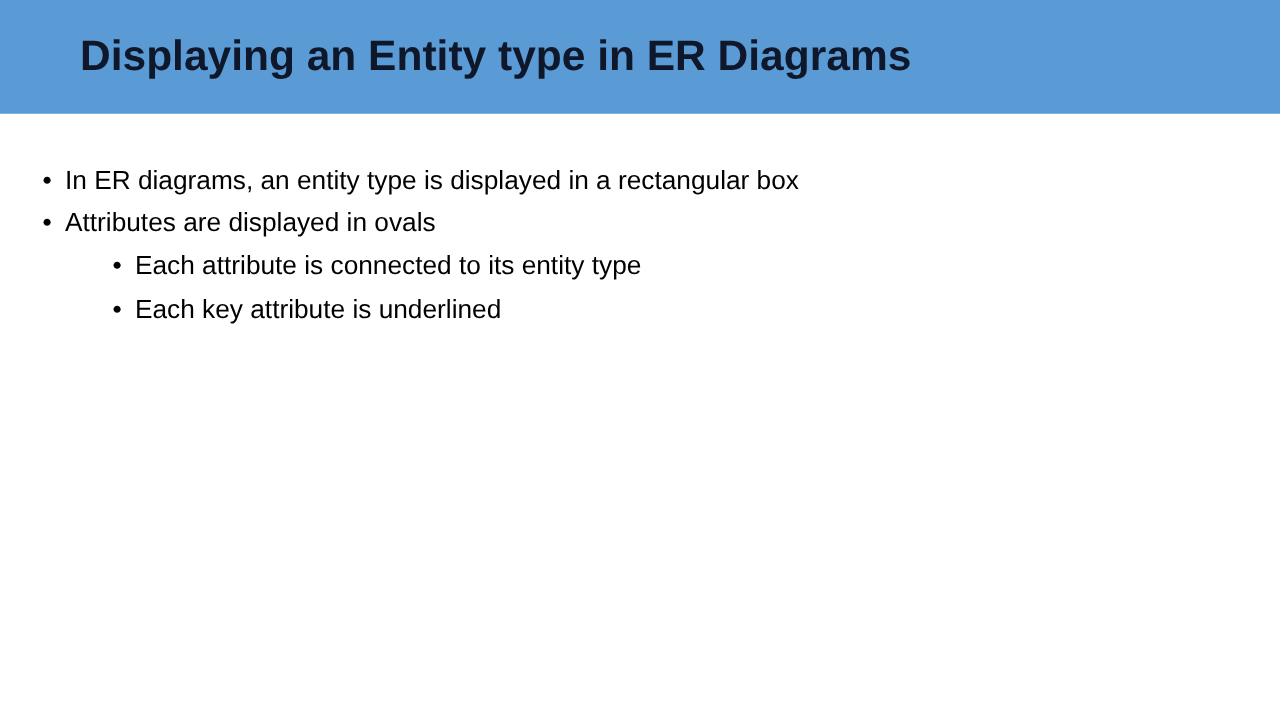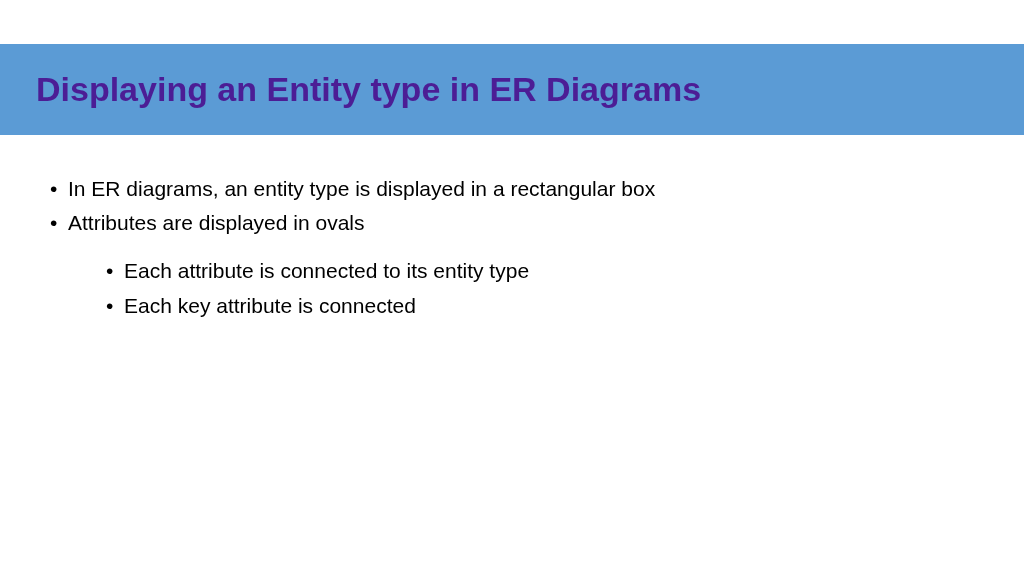--- a/index.html
+++ b/index.html
@@ -9,31 +9,30 @@
     }
     body {
       width: 1024px;
       height: 576px;
       font-family: Verdana, Geneva, sans-serif;
       background: #ffffff;
       overflow: hidden;
     }
     .header {
       background: #5b9bd5;
-      padding: 24px 40px 24px 36px;
-      color: #4c1d95;
-      margin-top: 44px;
+      padding: 24px 40px 24px 64px;
+      color: #0f172a;
     }
     .header h1 {
       font-size: 34px;
       font-weight: bold;
       line-height: 1.25;
     }
     .content {
-      padding: 40px 50px 0 50px;
+      padding: 40px 50px 0 34px;
     }
     .bullet-list {
       list-style: none;
     }
     .bullet-list > li {
       position: relative;
       padding-left: 18px;
       font-size: 21px;
       color: #000000;
       line-height: 1.35;
@@ -42,21 +41,21 @@
     .bullet-list > li::before {
       content: "•";
       position: absolute;
       left: 0;
       top: 0;
       font-size: 21px;
       color: #000000;
     }
     .sub-list {
       list-style: none;
-      margin-top: 20px;
+      margin-top: 6px;
       margin-left: 38px;
     }
     .sub-list > li {
       position: relative;
       padding-left: 18px;
       font-size: 21px;
       color: #000000;
       line-height: 1.35;
       margin-bottom: 6px;
     }
@@ -81,18 +80,18 @@
     <li>
       <span>In ER diagrams, an entity type is displayed in a rectangular box</span>
     </li>
     <li>
       <span>Attributes are displayed in ovals</span>
       <ul class="sub-list">
         <li>
           <span>Each attribute is connected to its entity type</span>
         </li>
         <li>
-          <span>Each key attribute is connected</span>
+          <span>Each key attribute is underlined</span>
         </li>
       </ul>
     </li>
   </ul>
 </div>
 
 </body></html>

